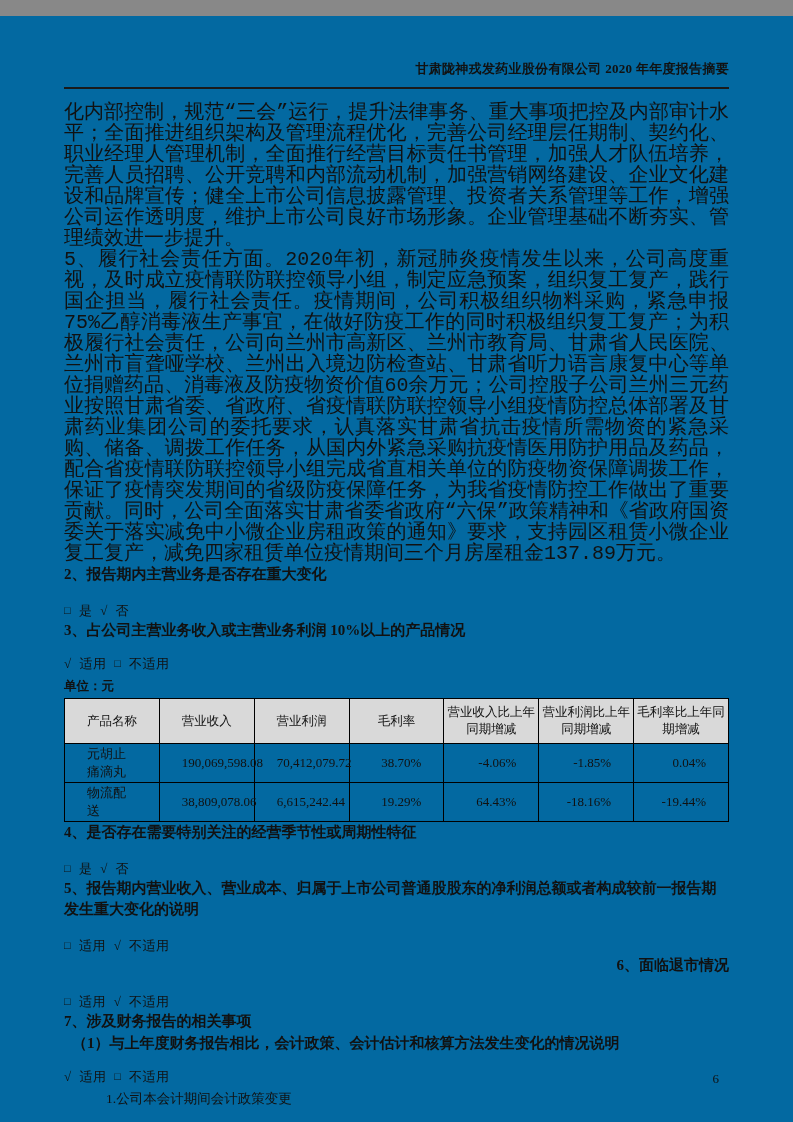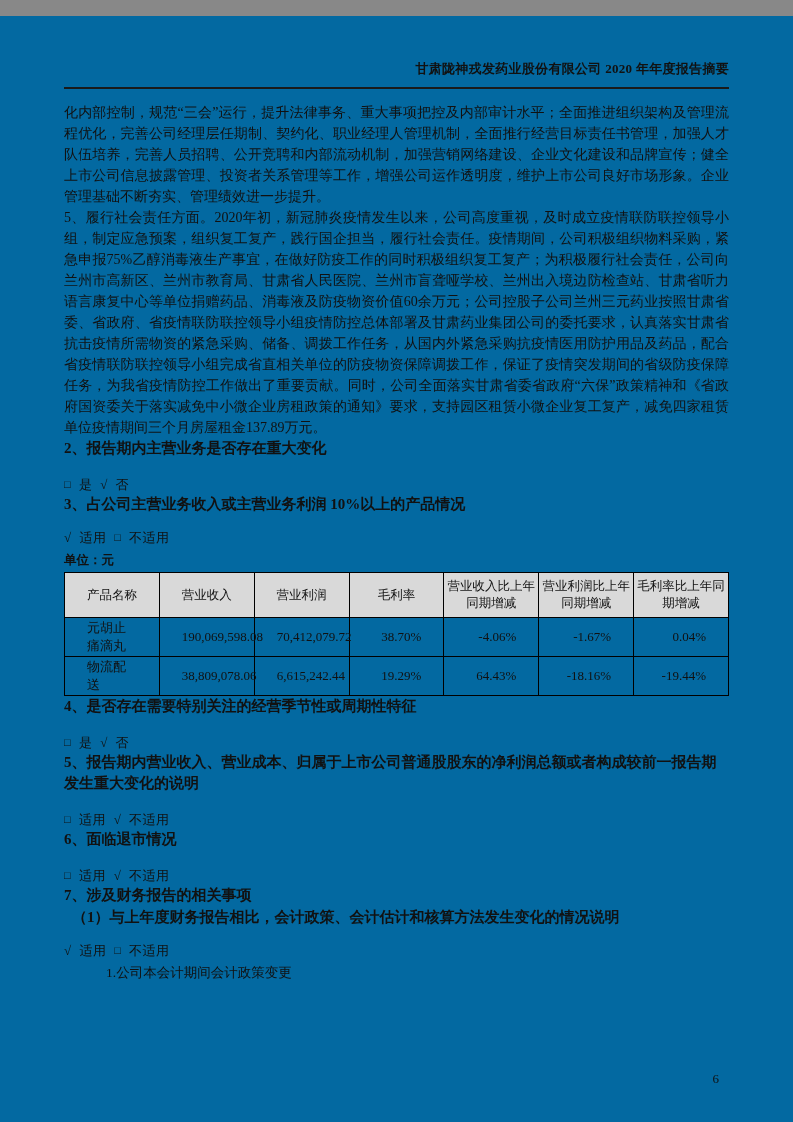--- a/index.html
+++ b/index.html
@@ -6,28 +6,28 @@
   .page{
     width:793px;height:1122px;margin:16px auto;background:#0369a1;
     box-sizing:border-box;padding:0 64px;position:relative;
     font-family:"Liberation Serif","DejaVu Serif",serif;
     color:#111;overflow:hidden;
   }
   .doc-header{
     margin-top:44px;padding-bottom:9px;border-bottom:2px solid #1a1a1a;
     text-align:right;font-size:13px;font-weight:bold;letter-spacing:.3px;
   }
-  .body-text{margin:0;font-size:14px;line-height:21px;text-align:justify;}
+  .body-text{margin:0;font-size:20px;line-height:21px;text-align:justify;font-family:Liberation Mono, monospace;}
   .body-text-wrap{margin-top:13px;}
   h2.sec{font-size:15px;font-weight:bold;margin:0;line-height:21px;}
   .m-h2{margin-top:21px;}
   .m-h3{margin-top:17px;}
   .m-h4{margin-top:20px;}
   .m-h5{margin-top:17px;}
-  .m-h6{margin-top:20px;}
+  .m-h6{margin-top:20px;text-align:right;}
   .m-h7{margin-top:20px;}
   .answer{font-size:13px;line-height:18px;margin-top:17px;letter-spacing:.5px;}
   .answer .box{font-size:11px;position:relative;top:-1px;}
   .answer .tick{font-size:13px;}
   .answer span{margin-right:4px;}
   .unit-label{font-size:12.5px;text-align:left;margin-top:5px;font-weight:bold;}
   table.products{
     width:100%;border-collapse:collapse;margin-top:3px;table-layout:fixed;border-radius:17px;
   }
   table.products th,table.products td{
@@ -89,21 +89,21 @@
         <th>毛利率比上年同期增减</th>
       </tr>
     </thead>
     <tbody>
       <tr>
         <td class="txt">元胡止痛滴丸</td>
         <td class="num">190,069,598.08</td>
         <td class="num">70,412,079.72</td>
         <td class="num">38.70%</td>
         <td class="num">-4.06%</td>
-        <td class="num">-1.67%</td>
+        <td class="num">-1.85%</td>
         <td class="num">0.04%</td>
       </tr>
       <tr>
         <td class="txt">物流配送</td>
         <td class="num">38,809,078.06</td>
         <td class="num">6,615,242.44</td>
         <td class="num">19.29%</td>
         <td class="num">64.43%</td>
         <td class="num">-18.16%</td>
         <td class="num">-19.44%</td>

